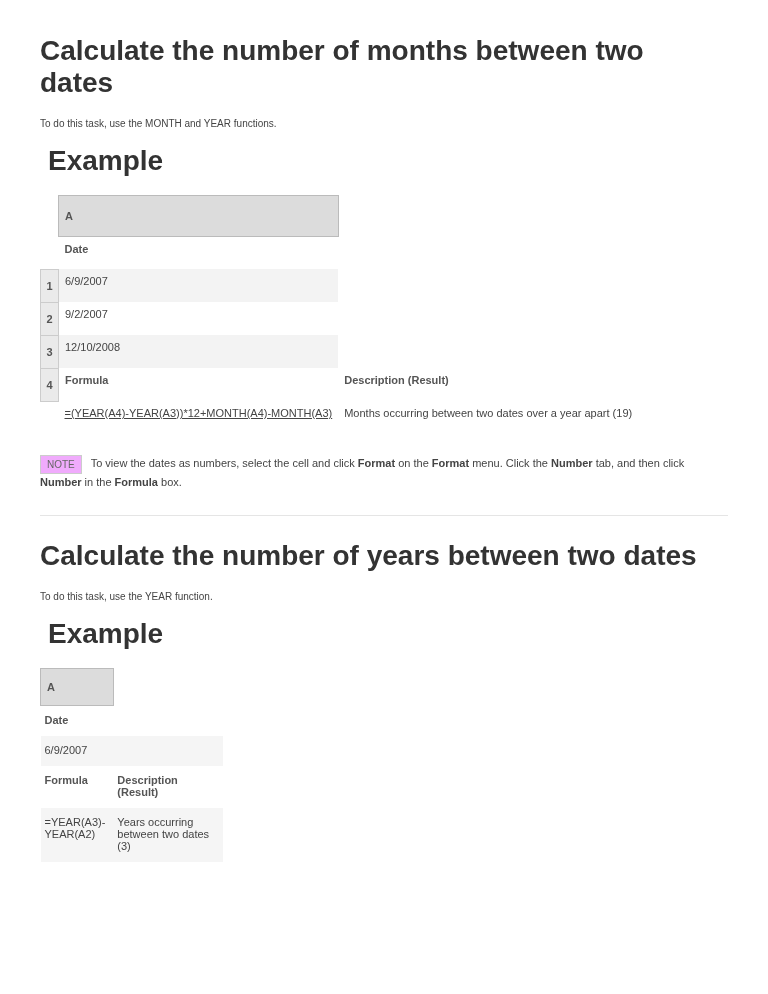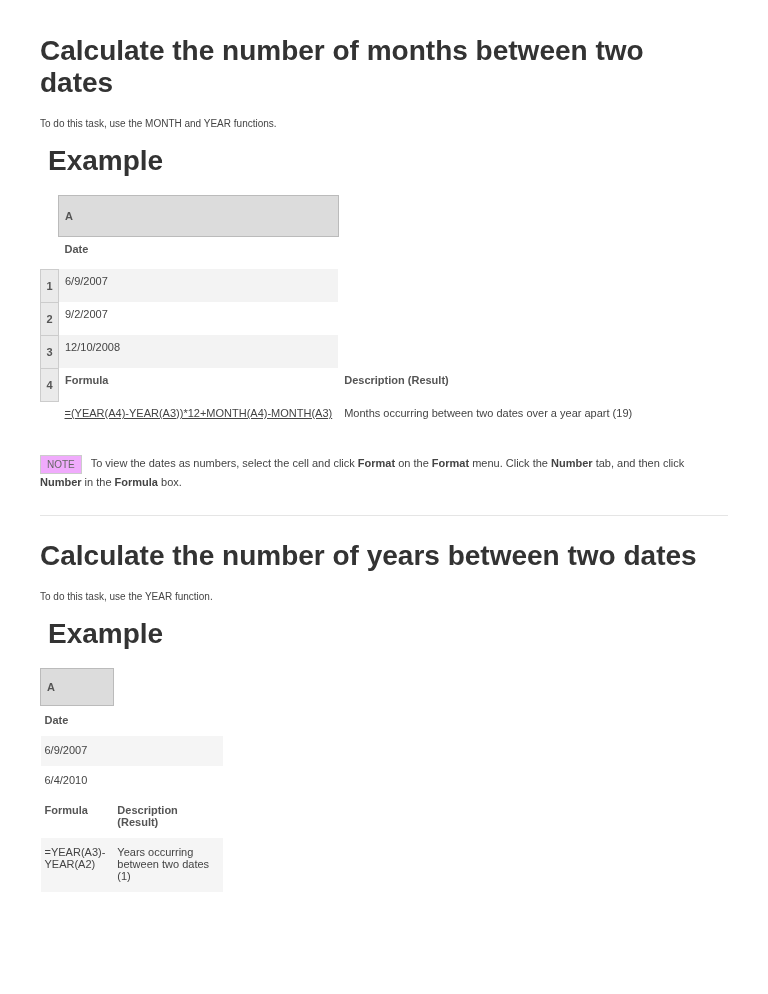--- a/index.html
+++ b/index.html
@@ -200,25 +200,21 @@
   </tr>
   <tr>
     <td class="col1 subhead">Date</td>
     <td class="col2"></td>
   </tr>
   <tr>
     <td class="col1 shade">6/9/2007</td>
     <td class="col2 shade"></td>
   </tr>
   <tr>
-    <td class="col1">6/4/2010</td>
-    <td class="col2"></td>
-  </tr>
-  <tr>
     <td class="col1 subhead">Formula</td>
     <td class="col2 subhead">Description (Result)</td>
   </tr>
   <tr>
     <td class="col1 shade">=YEAR(A3)-YEAR(A2)</td>
-    <td class="col2 shade">Years occurring between two dates (1)</td>
+    <td class="col2 shade">Years occurring between two dates (3)</td>
   </tr>
 </tbody>
   </table>
 
 </body></html>

